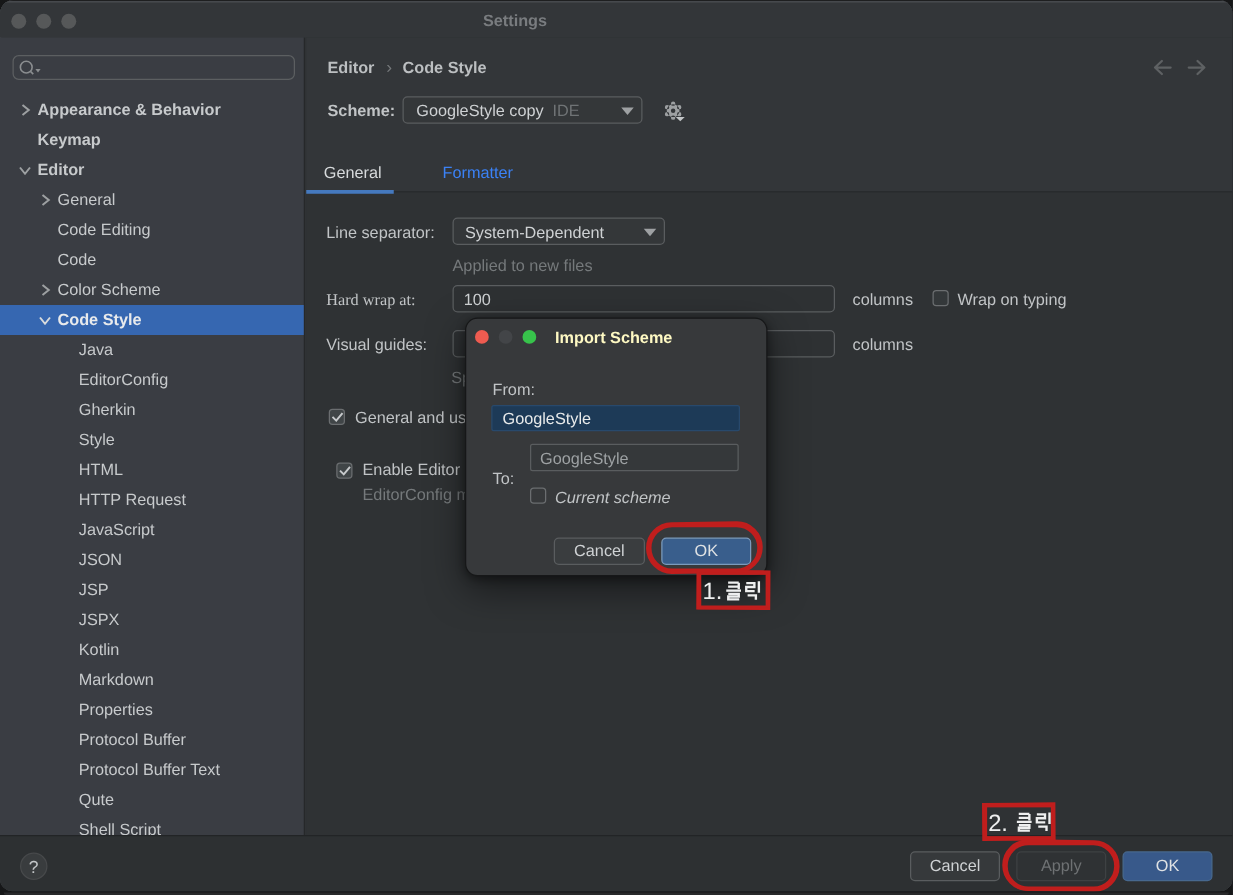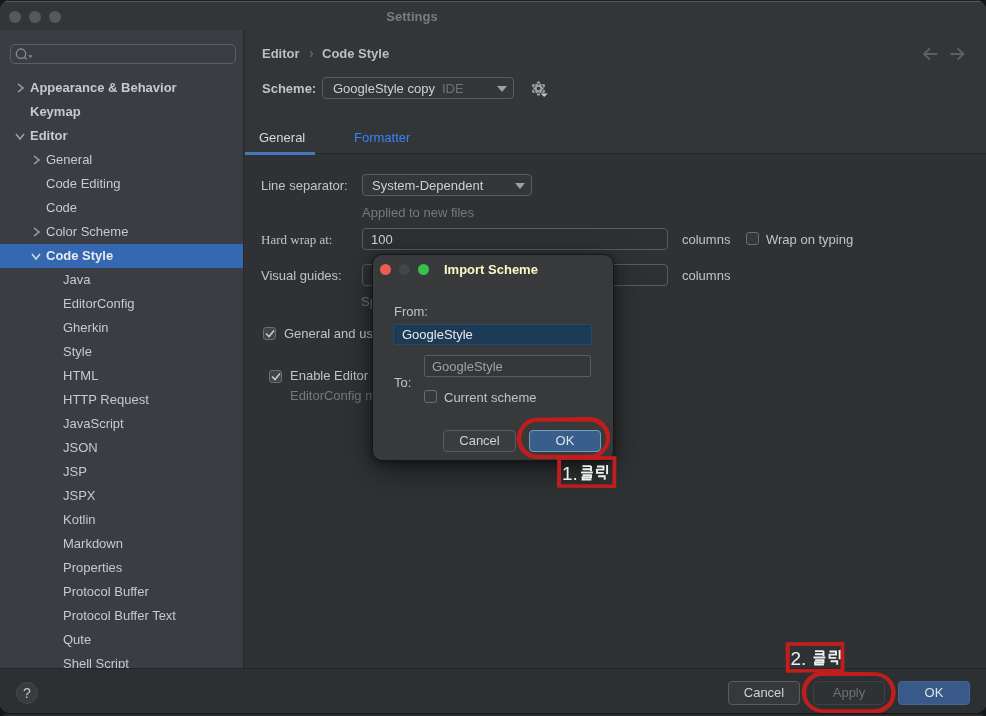--- a/index.html
+++ b/index.html
@@ -229,21 +229,21 @@
     <div class="abs" style="left:71px;top:7px;font-weight:bold;color:#fef9c3;">Import Scheme</div>
     <div class="abs lbl" style="left:21px;top:49px;">From:</div>
     <div class="abs" style="left:20px;top:69px;width:199px;height:21px;background:#1d3a57;border:1px solid #28496c;border-radius:2px;">
       <span style="position:absolute;left:8px;top:2px;color:#e8eaea;">GoogleStyle</span>
     </div>
     <div class="abs lbl" style="left:21px;top:120px;">To:</div>
     <div class="abs" style="left:51px;top:100px;width:167px;height:22px;border:1px solid #5a5d5f;border-radius:2px;background:#35383a;">
       <span style="position:absolute;left:7px;top:3px;color:#9da1a3;">GoogleStyle</span>
     </div>
     <div class="cb" style="left:51px;top:135px;background:#37393b;"></div>
-    <div class="abs lbl" style="left:71px;top:135px;">Current scheme</div>
+    <div class="abs lbl" style="left:71px;top:135px;font-style:italic;">Current scheme</div>
     <div class="btn" style="left:70px;top:175px;width:73px;height:22px;line-height:20px;background:#3a3d3f;">Cancel</div>
     <div class="btn btnblue" style="left:156px;top:175px;width:72px;height:22px;line-height:19px;background:#395e8c;border:1.5px solid #7b9abc;">OK</div>
   </div>
 
   <svg id="annos" class="anno" style="left:0;top:0;" width="986" height="716" viewBox="0 0 986 716">
     <g fill="none" stroke="#c01e1d">
       <rect x="519.5" y="420" width="88" height="36.5" rx="18.2" stroke-width="3.4"></rect>
       <rect x="518" y="418.6" width="91" height="39" rx="19.5" stroke-width="2.4" transform="rotate(-0.7 563 438)"></rect>
       <rect x="559.5" y="458.4" width="54.5" height="27.5" stroke-width="3"></rect>
       <rect x="558.2" y="457.2" width="57" height="29.5" stroke-width="2.2" transform="rotate(0.4 586 472)"></rect>

